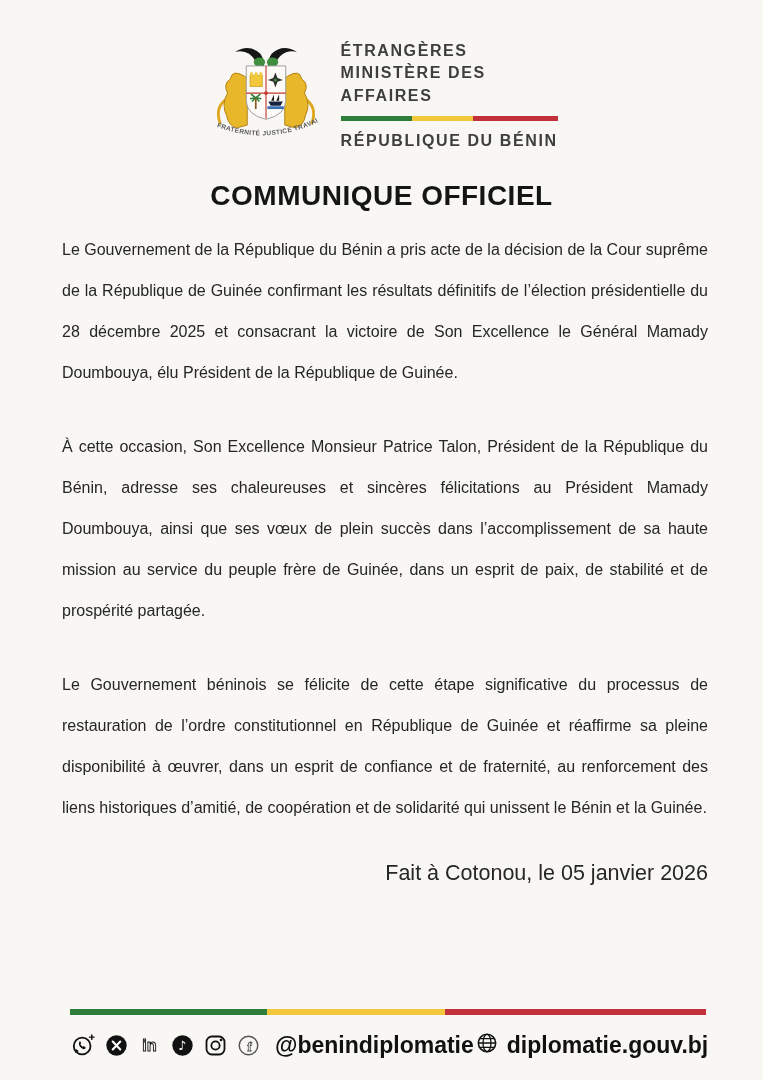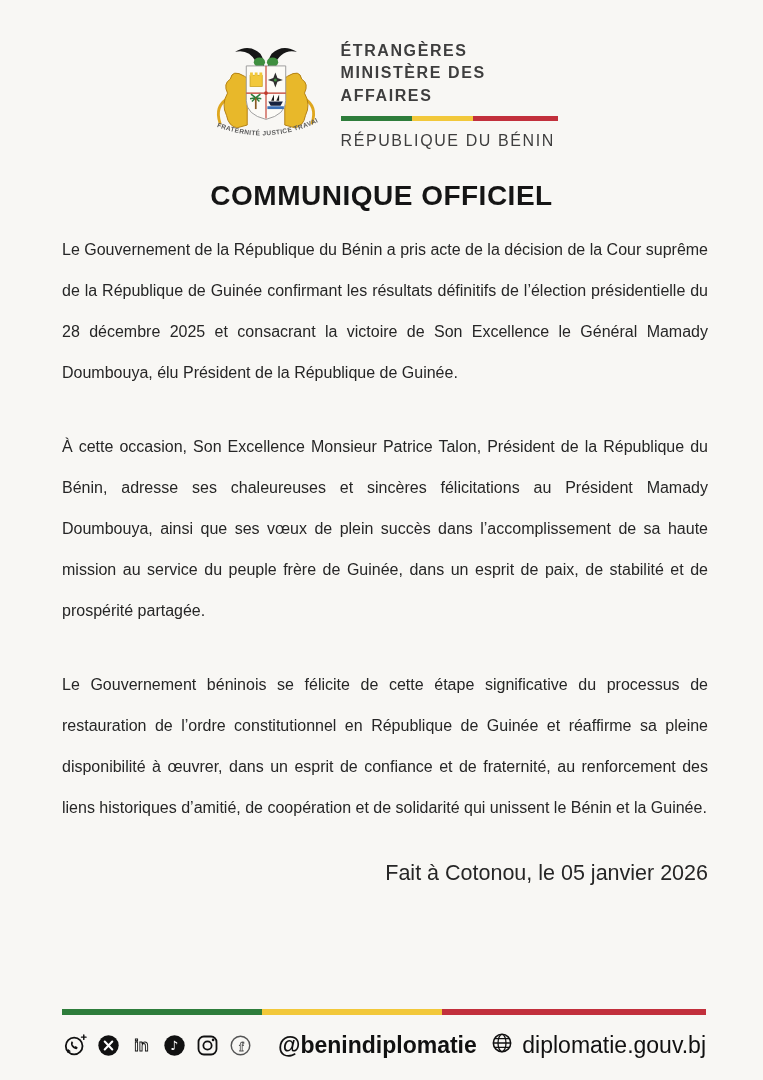--- a/index.html
+++ b/index.html
@@ -19,53 +19,53 @@
   }
   .coat{width:122px;height:108px;flex:0 0 auto;}
   .ministry-block{width:218px;}
   .ministry-name{
     font-size:16px;font-weight:600;letter-spacing:1.6px;
     color:#3e3e3e;line-height:1.4;
   }
   .flag-bar{display:flex;height:5px;margin:9px 0 11px;}
   .flag-bar span{display:block;height:100%;}
   .country-name{
-    font-size:16px;font-weight:400;letter-spacing:1.6px;color:#3e3e3e;
+    font-size:16px;font-weight:700;letter-spacing:1.6px;color:#3e3e3e;
   }
 
   
   .doc-title{
     margin:30px 0 17px;text-align:center;
     font-size:28px;font-weight:700;color:#151515;letter-spacing:.5px;
   }
 
   
   .content{margin:15px 55px 0 62px;}
   .content p{
     font-size:16px;line-height:41px;text-align:justify;
     margin:0 0 33px;color:#262626;
   }
   .dateline{
     text-align:right;font-size:21.5px;color:#262626;margin-top:2px;
   }
 
   
   .footer{
-    position:absolute;left:0;right:0;bottom:0;
+    position:absolute;left:8px;right:0;bottom:0;
     padding:0 57px 20px 62px;
   }
   .footer .flag-bar{height:6px;margin:0 0 15px;}
   .footer-row{
     display:flex;justify-content:space-between;align-items:center;
   }
   .social{display:flex;align-items:center;gap:6px;}
   .social .icon{display:flex;align-items:center;}
-  .handle{font-size:23px;font-weight:700;color:#111;margin-left:18px;}
+  .handle{font-size:23px;font-weight:700;color:#111;margin-left:7px;}
   .website{display:flex;align-items:center;gap:7px;}
-  .website-text{font-size:23px;font-weight:400;color:#111;}
+  .website-text{font-size:23px;font-weight:700;color:#111;}
 </style>
 </head>
 <body>
 
 <div class="page">
 
   <div class="header">
 
     <svg class="coat" viewBox="0 0 130 112" aria-hidden="true">
 

